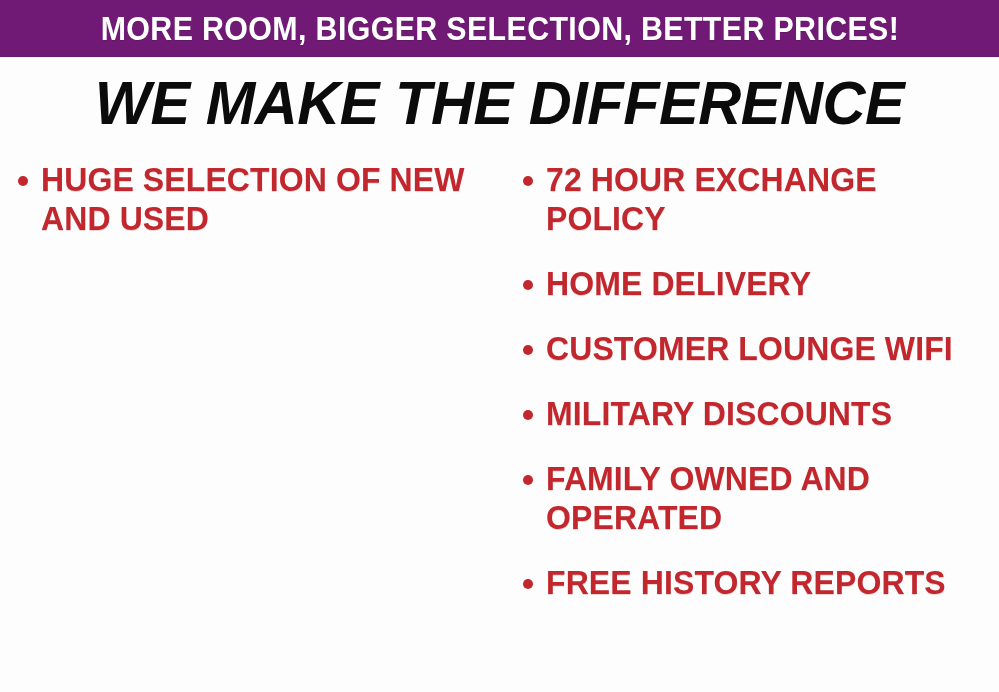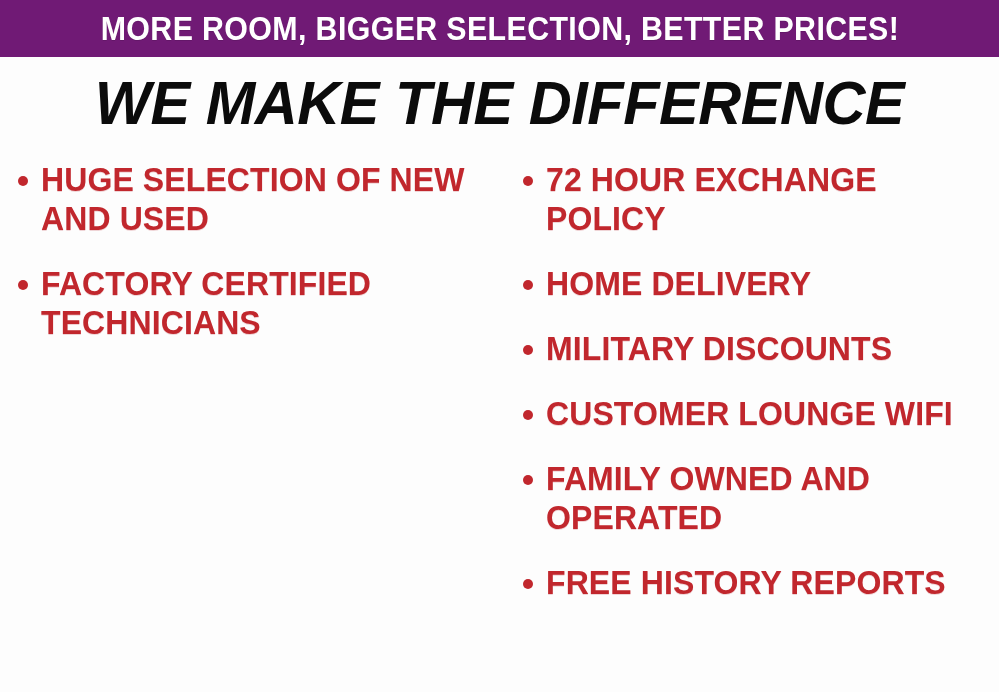--- a/index.html
+++ b/index.html
@@ -132,49 +132,45 @@
   <div class="columns">
 
     <div class="col col-left">
 
       <div class="bullet-item">
         <span class="bullet-dot"></span>
         <span class="bullet-text">HUGE SELECTION OF NEW AND USED</span>
       </div>
 
 
-      <div class="bullet-item">
-        <span class="bullet-dot"></span>
-        <span class="bullet-text">FACTORY CERTIFIED TECHNICIANS</span>
-      </div>
 
 
 
     </div>
 
     <div class="col col-right">
 
       <div class="bullet-item">
         <span class="bullet-dot"></span>
         <span class="bullet-text">72 HOUR EXCHANGE POLICY</span>
       </div>
 
       <div class="bullet-item">
         <span class="bullet-dot"></span>
         <span class="bullet-text">HOME DELIVERY</span>
       </div>
 
       <div class="bullet-item">
         <span class="bullet-dot"></span>
-        <span class="bullet-text">MILITARY DISCOUNTS</span>
+        <span class="bullet-text">CUSTOMER LOUNGE WIFI</span>
       </div>
 
       <div class="bullet-item">
         <span class="bullet-dot"></span>
-        <span class="bullet-text">CUSTOMER LOUNGE WIFI</span>
+        <span class="bullet-text">MILITARY DISCOUNTS</span>
       </div>
 
       <div class="bullet-item">
         <span class="bullet-dot"></span>
         <span class="bullet-text">FAMILY OWNED AND OPERATED</span>
       </div>
 
       <div class="bullet-item">
         <span class="bullet-dot"></span>
         <span class="bullet-text">FREE HISTORY REPORTS</span>

